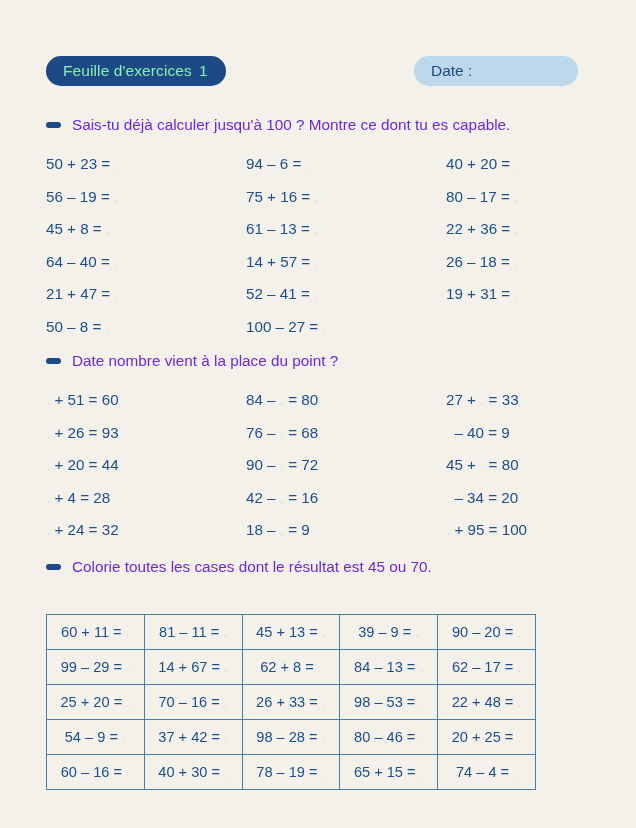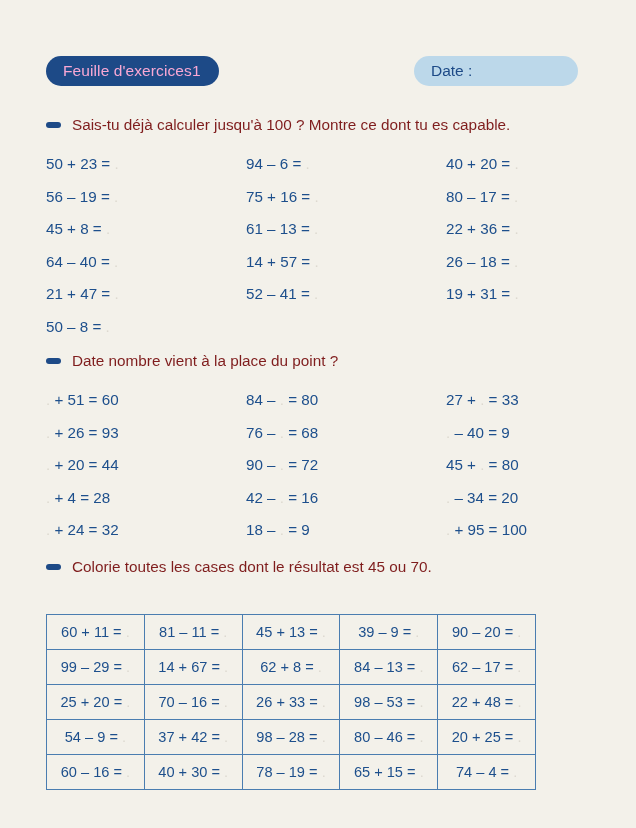--- a/index.html
+++ b/index.html
@@ -25,26 +25,26 @@
     height: 32px;
   }
   .badge-title {
     position: absolute;
     left: 46px;
     top: 0;
     height: 30px;
     padding: 0 18px 0 17px;
     background: #1d4a87;
     border-radius: 15px;
-    color: #f9a8d4;
+    color: #86efac;
     font-size: 15.5px;
     letter-spacing: 0.1px;
     display: flex;
     align-items: center;
-    gap: 0;
+    gap: 7px;
     box-sizing: border-box;
   }
   .badge-title .sheet-label { white-space: nowrap; }
   .badge-title .sheet-number { font-size: 15.5px; }
 
   .badge-date {
     position: absolute;
     left: 414px;
     top: 0;
     width: 164px;
@@ -60,21 +60,21 @@
   }
 
   
   .section-heading {
     position: absolute;
     left: 46px;
     display: flex;
     align-items: center;
     gap: 11px;
     font-size: 15.3px;
-    color: #7f1d1d;
+    color: #6d28d9;
     white-space: nowrap;
   }
   .dash-bullet {
     display: inline-block;
     width: 15px;
     height: 6px;
     border-radius: 3px;
     background: #1d4a87;
     flex: 0 0 auto;
   }
@@ -148,20 +148,21 @@
     <div class="eq-cell">45 + 8 = <span class="blank-dot">.</span></div>
     <div class="eq-cell">61 – 13 = <span class="blank-dot">.</span></div>
     <div class="eq-cell">22 + 36 = <span class="blank-dot">.</span></div>
     <div class="eq-cell">64 – 40 = <span class="blank-dot">.</span></div>
     <div class="eq-cell">14 + 57 = <span class="blank-dot">.</span></div>
     <div class="eq-cell">26 – 18 = <span class="blank-dot">.</span></div>
     <div class="eq-cell">21 + 47 = <span class="blank-dot">.</span></div>
     <div class="eq-cell">52 – 41 = <span class="blank-dot">.</span></div>
     <div class="eq-cell">19 + 31 = <span class="blank-dot">.</span></div>
     <div class="eq-cell">50 – 8 = <span class="blank-dot">.</span></div>
+    <div class="eq-cell">100 – 27 = <span class="blank-dot">.</span></div>
   </div>
 
 <div class="section-heading" style="top:352px;">
   <span class="dash-bullet"></span>
   <span>Date nombre vient à la place du point ?</span>
 </div>
 
 <div class="eq-grid ex2" id="ex2-grid" style="left:46px; top:384px;">
     <div class="eq-cell"><span class="blank-dot">.</span><span> + 51 = 60</span></div>
     <div class="eq-cell">84 – <span class="blank-dot">.</span> = 80</div>

